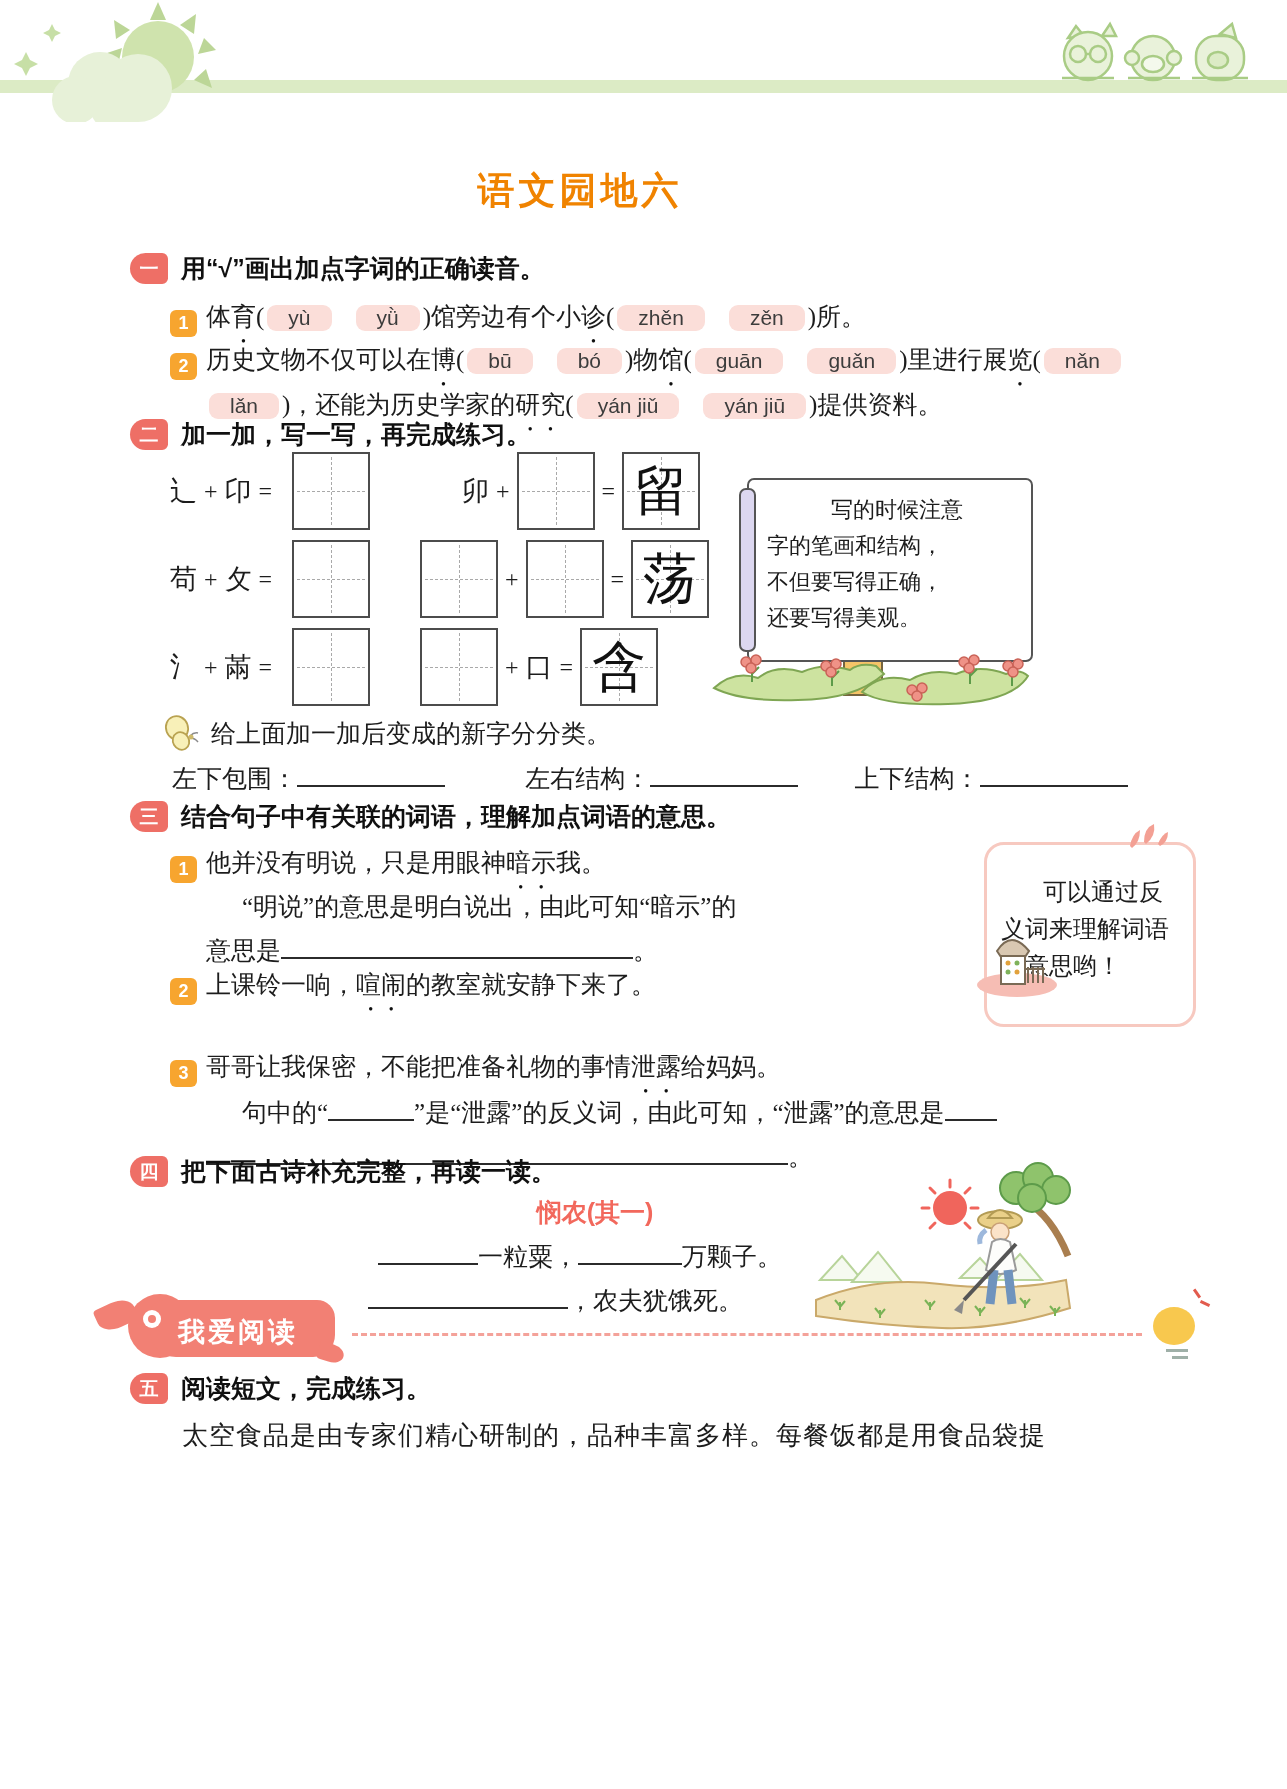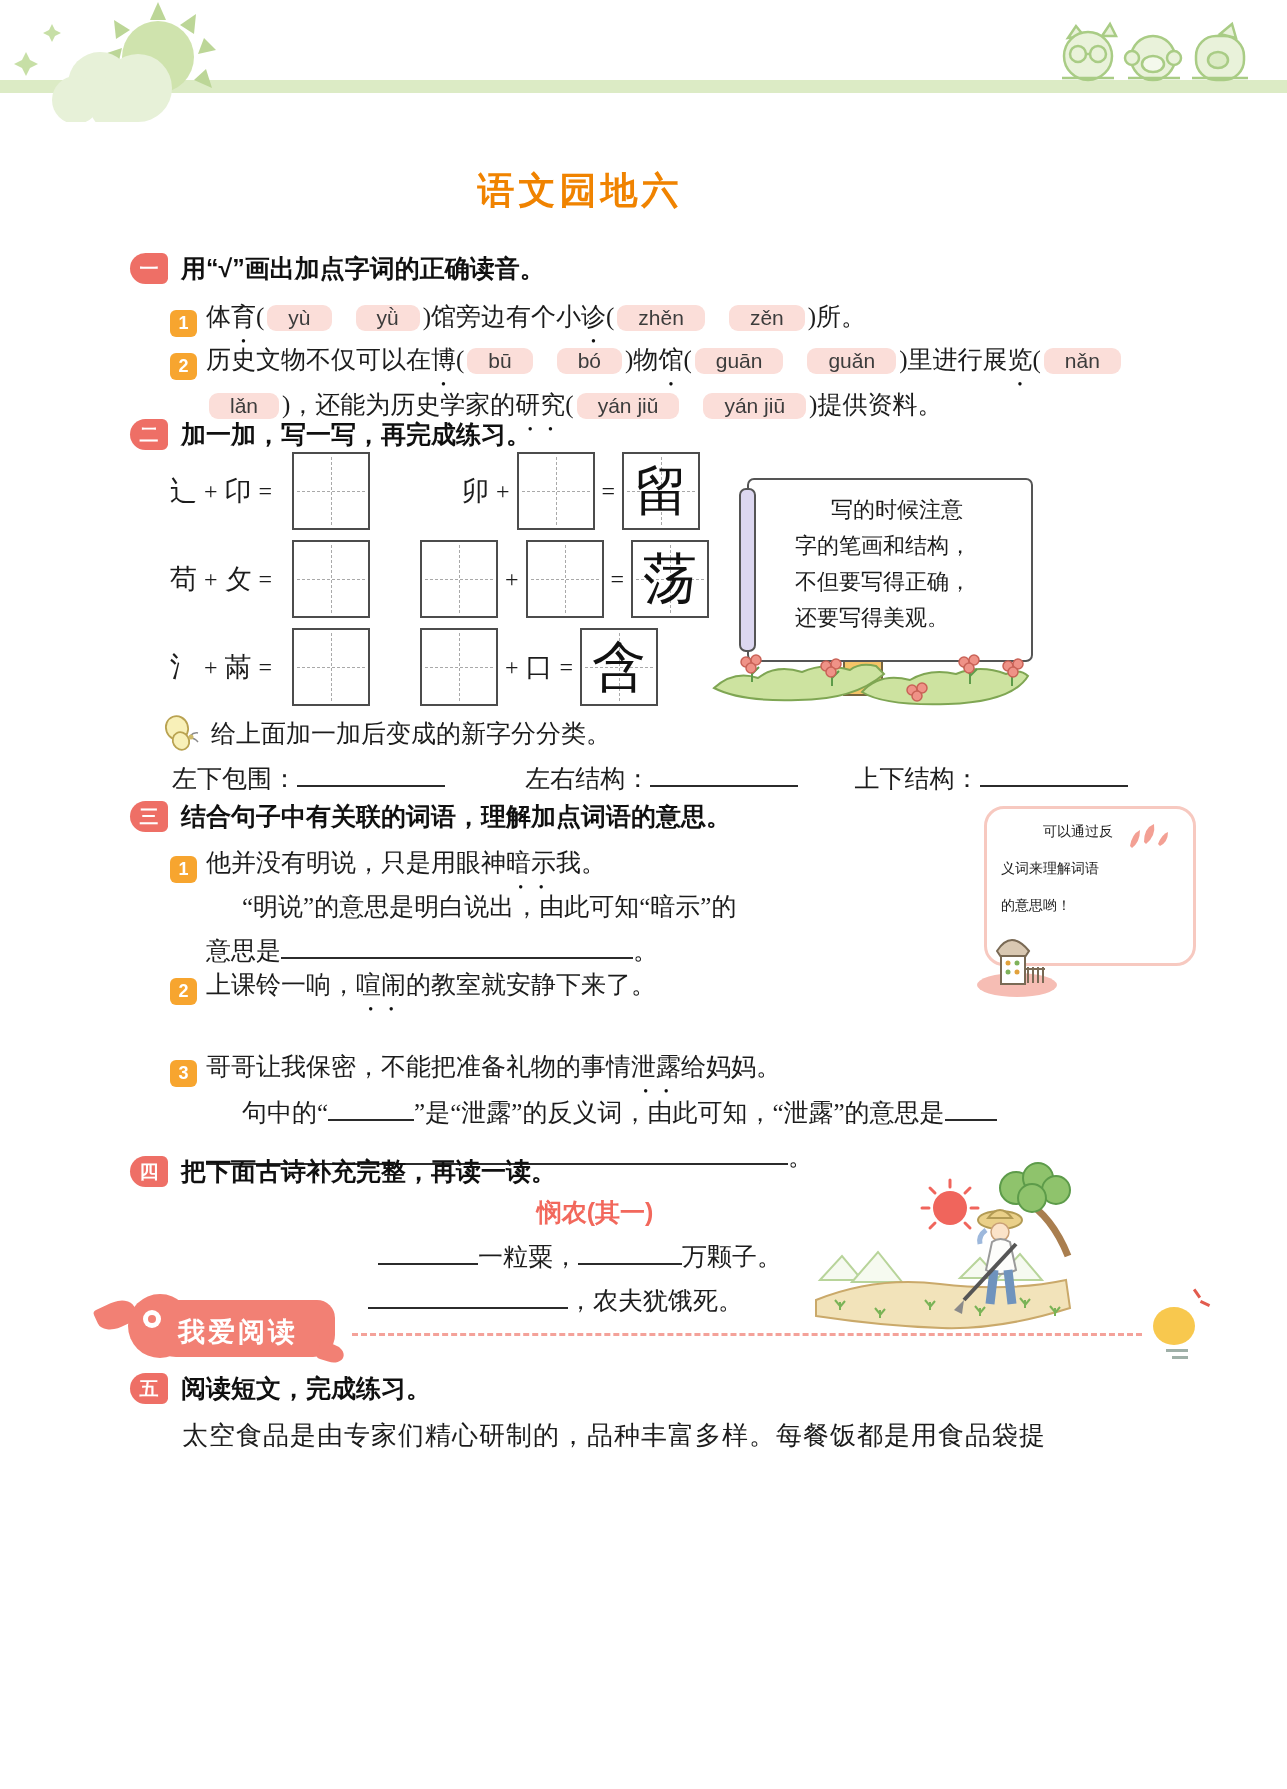--- a/index.html
+++ b/index.html
@@ -40,27 +40,27 @@
   .cbox::after{content:"";position:absolute;top:50%;left:3px;right:3px;border-top:1px dashed #a9a9a9;}
   .glyph{position:absolute;inset:0;display:flex;align-items:center;justify-content:center;
          font-size:54px;z-index:1;color:#111;}
   
   .board{position:absolute;left:747px;top:478px;width:252px;height:168px;background:#fff;
          border:2px solid #555;border-radius:7px;padding:12px 12px 0 18px;
          font-size:22px;line-height:36px;z-index:2;}
   .board::before{content:"";position:absolute;left:-10px;top:8px;bottom:8px;width:13px;
          background:#dcd7f0;border:2px solid #555;border-radius:7px;}
   .board .ind{padding-left:64px;display:block;}
-  .board .bl{display:block;margin-left:28px;}
+  .board .bl{display:block;}
   .post{position:absolute;left:843px;top:644px;width:36px;height:48px;background:#f6c468;
         border:2px solid #76653f;z-index:1;}
   
-  .tip{position:absolute;left:984px;top:806px;width:184px;height:150px;background:#fff;
-       border:3px solid #f7c9c0;border-radius:20px 20px 20px 20px;font-size:14px;line-height:37px;
-       padding:4px 8px 0 14px;z-index:2;}
+  .tip{position:absolute;left:984px;top:842px;width:184px;height:150px;background:#fff;
+       border:3px solid #f7c9c0;border-radius:20px 20px 20px 20px;font-size:24px;line-height:37px;
+       padding:29px 8px 0 14px;z-index:2;}
   .tip .ind{padding-left:42px;display:block;}
   .tip .bl{display:block;}
   
   .poemtitle{position:absolute;left:420px;top:1196px;width:350px;text-align:center;
              color:#f2685c;font-family:"Liberation Sans","DejaVu Sans",sans-serif;
              font-weight:bold;font-size:25px;}
   
   .whalebody{position:absolute;left:150px;top:1300px;width:185px;height:57px;background:#f28074;
              border-radius:14px 18px 22px 26px;}
   .whalehead{position:absolute;left:128px;top:1294px;width:64px;height:64px;background:#f28074;border-radius:50%;}

